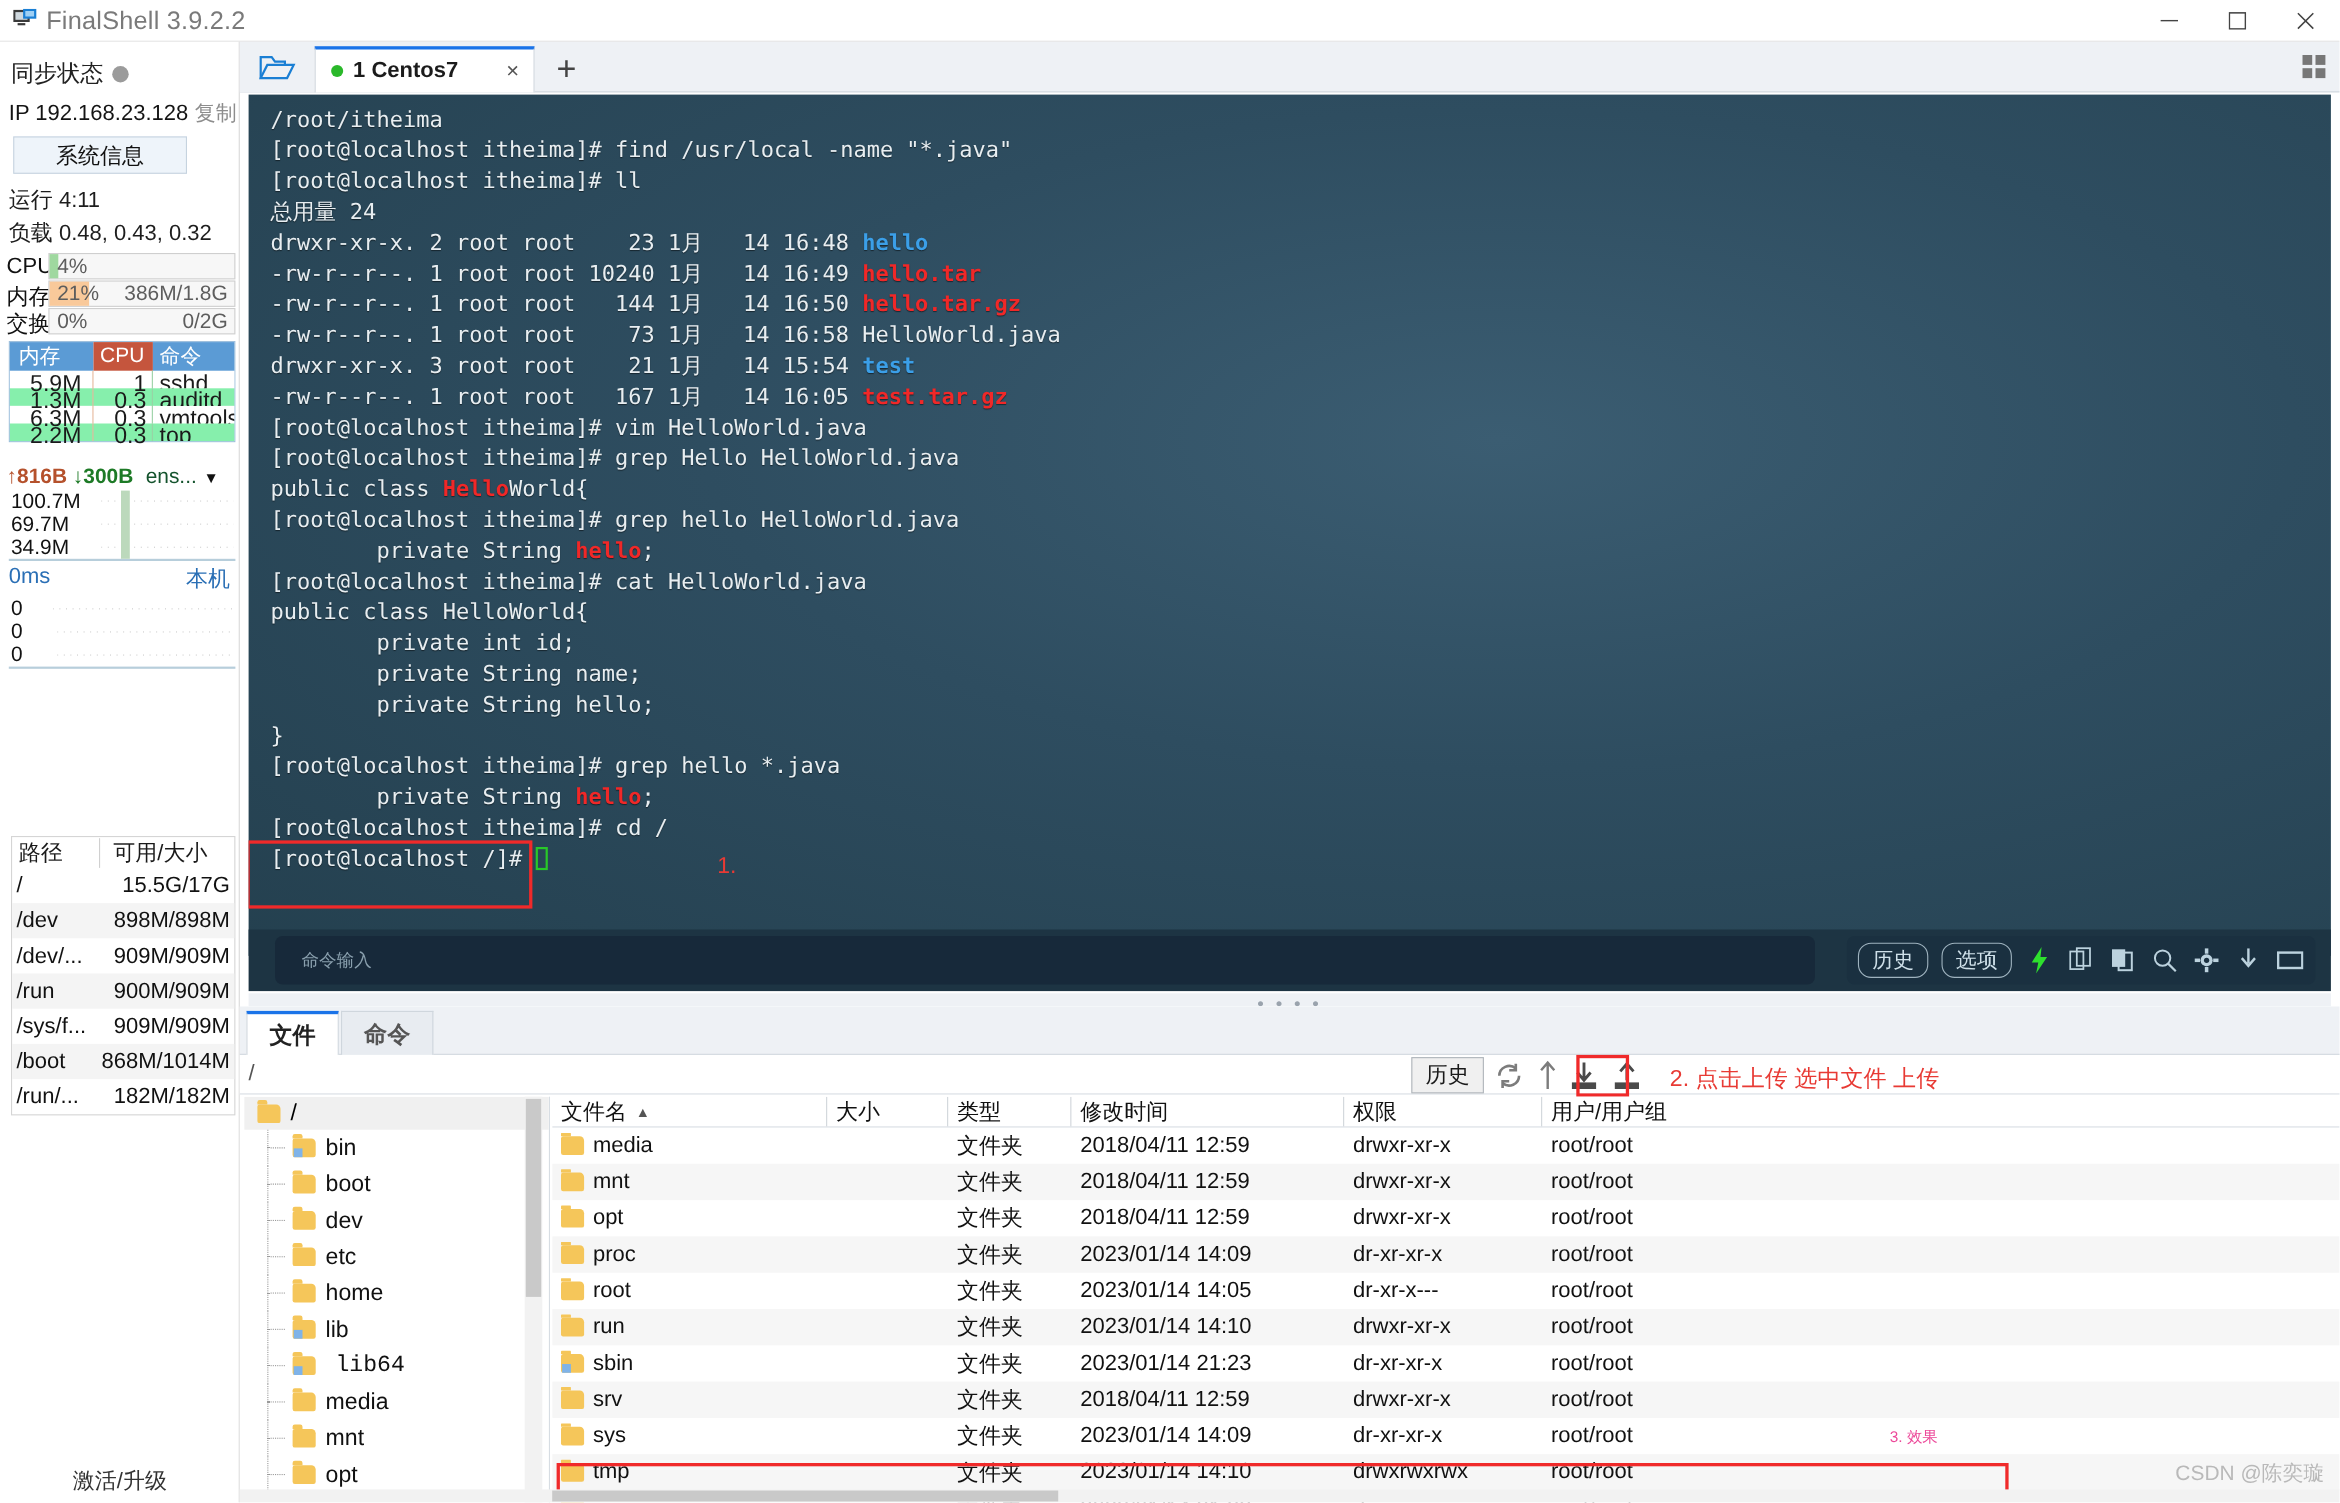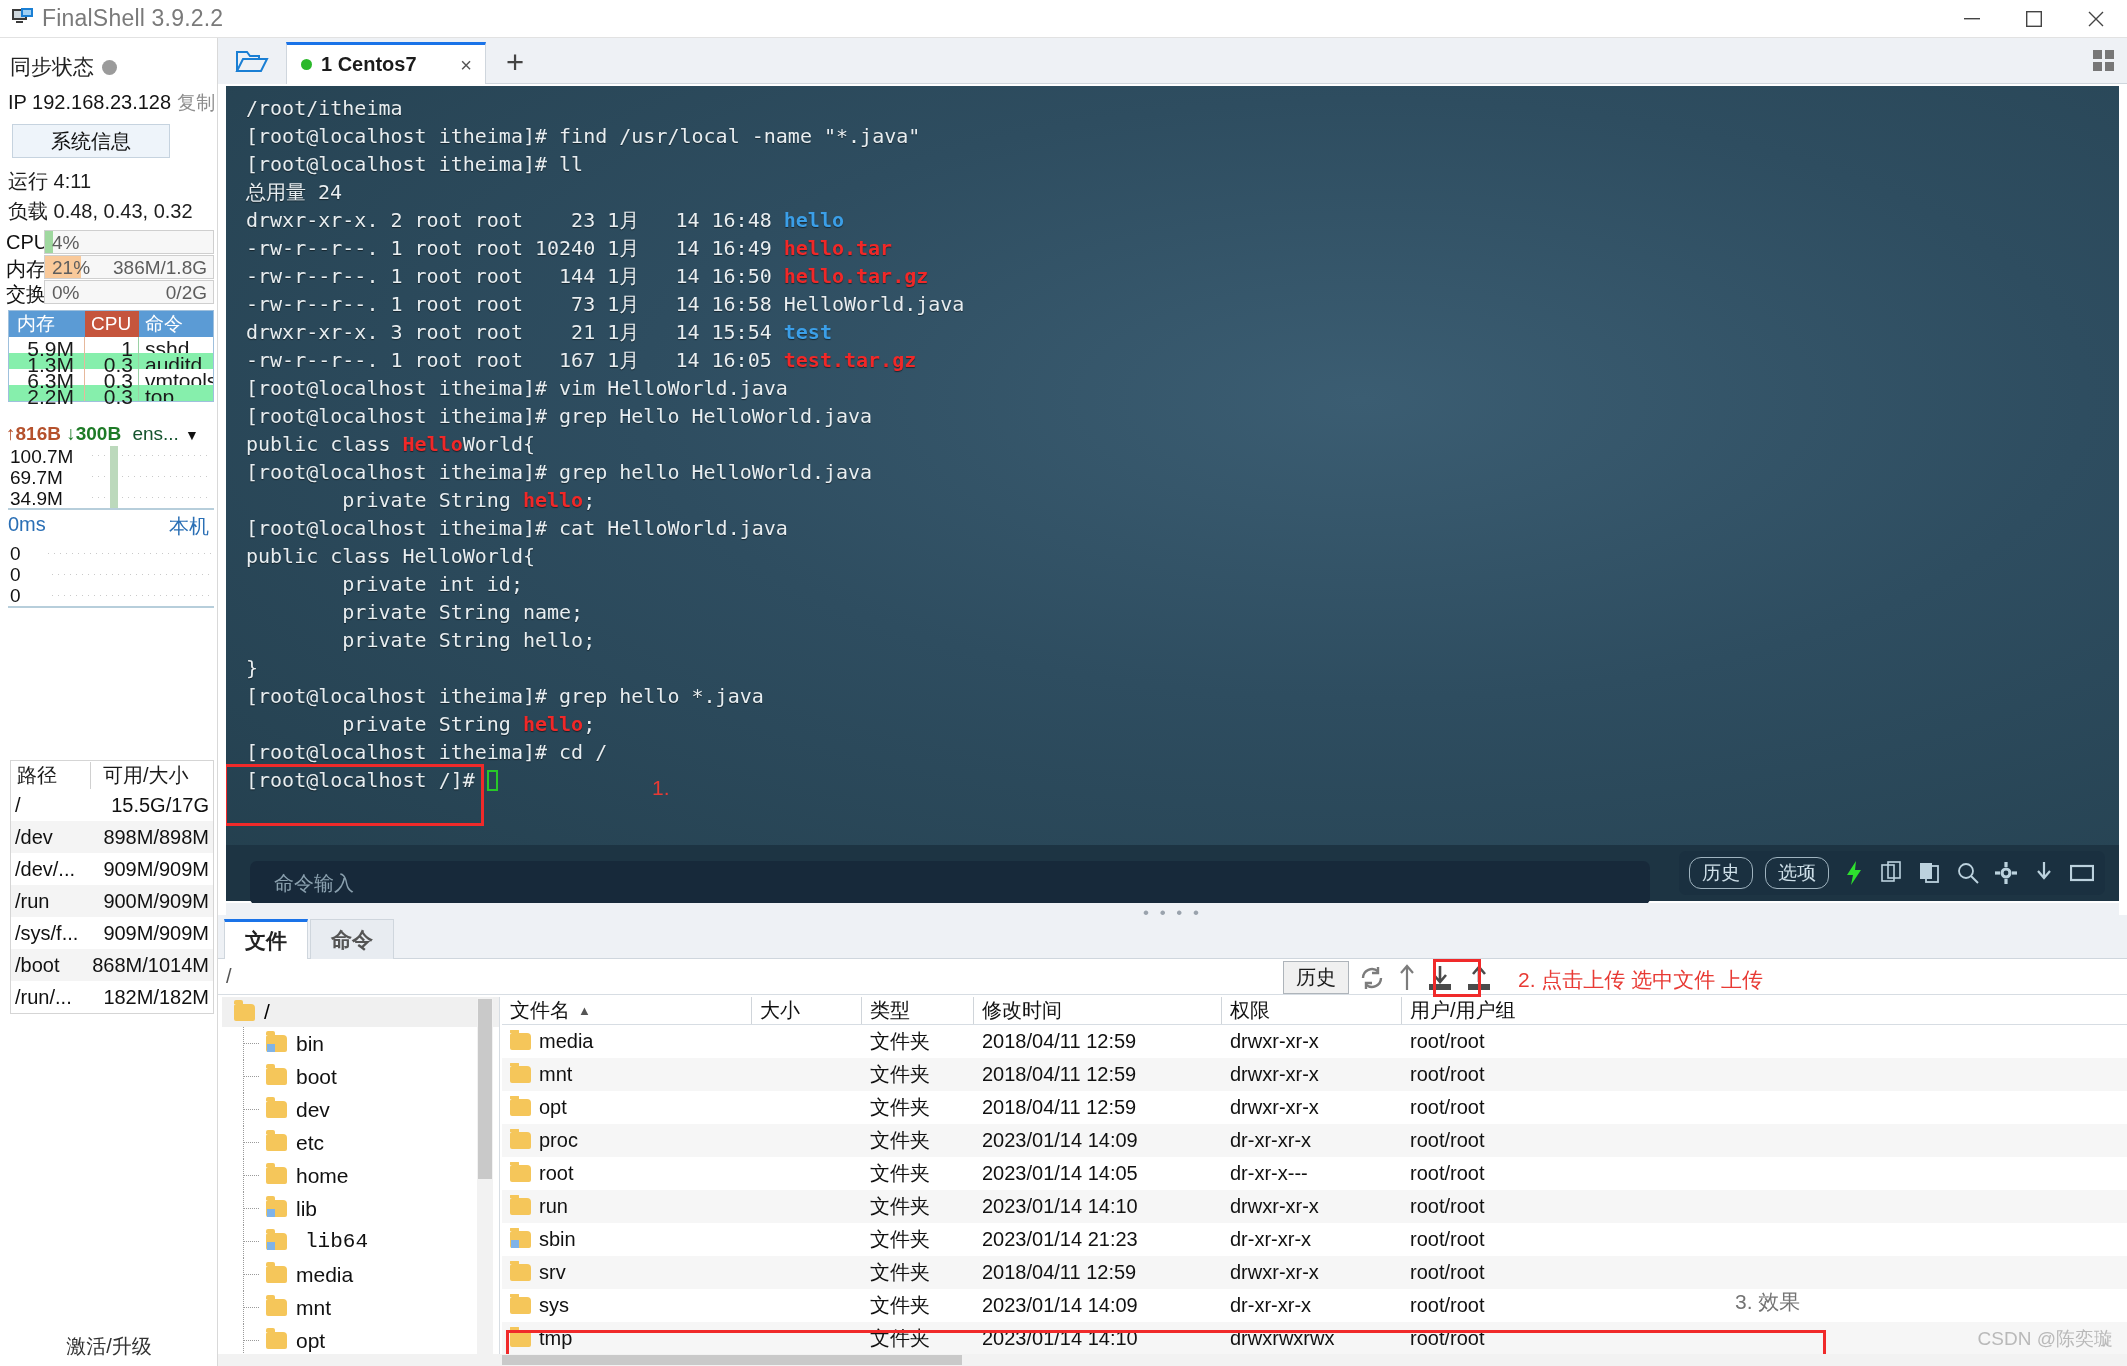--- a/index.html
+++ b/index.html
@@ -106,22 +106,22 @@
               white-space:pre; text-shadow:0 1px 1px rgba(0,0,0,.5); }
   .t-blue { color:#3b9fe8; font-weight:bold; }
   .t-red  { color:#f02828; font-weight:bold; }
   .redbox { position:absolute; border:3px solid #f02a2a; pointer-events:none; }
   .annot { position:absolute; color:#e83a34; font-size:21px; }
   .cursor { display:inline-block; width:11px; height:21px; border:2px solid #28c828;
             vertical-align:-4px; }
 
   .cmdbar { position:absolute; left:226px; top:845px; width:1893px; height:56px;
             background:#1d3443; }
-  .cmdinput { position:absolute; left:24px; top:16px; width:1400px; height:44px;
-              background:#17293a; border-radius:7px; color:#8aa0ae; font-size:20px;
+  .cmdinput { position:absolute; left:24px; top:6px; width:1400px; height:44px;
+              background:#17293a; border-radius:7px; color:#8aa0ae; font-size:16px;
               display:flex; align-items:center; padding-left:24px; }
   .cmdtools { position:absolute; right:14px; top:6px; height:44px; background:#1a3040;
               border-radius:7px; display:flex; align-items:center; padding:0 10px; gap:12px; }
   .pill { border:1px solid #9fb3bf; border-radius:12px; color:#cfe0e9; font-size:19px;
           padding:2px 12px; }
   .ticon { width:26px; height:26px; display:flex; align-items:center; justify-content:center; }
 
   .dragdots { position:absolute; left:226px; top:903px; width:1893px; height:12px;
               text-align:center; color:#9aa3ad; font-size:17px; letter-spacing:3px;
               background:#eef1f5; }
@@ -175,21 +175,21 @@
   .c-perm { width:180px; }
   .c-user { width:180px; }
   .folder { width:21px; height:17px; background:#f5c65a; border-radius:2px 4px 2px 2px;
             position:relative; flex:none; }
   .folder::before { content:""; position:absolute; left:0; top:-4px; width:9px; height:4px;
             background:#f5c65a; border-radius:2px 2px 0 0; }
   .folder.link::after { content:""; position:absolute; left:1px; bottom:0; width:8px; height:8px;
             background:#7fb3e8; }
   .selbox { position:absolute; left:288px; bottom:2px; width:1320px; height:34px;
             border:3px solid #f02a2a; pointer-events:none; }
-  .effect-note { position:absolute; left:1500px; bottom:50px; font-size:21px; color:#737373;margin-left:17px; }
+  .effect-note { position:absolute; left:1500px; bottom:50px; font-size:14px; color:#ec4899; }
   .csdn { position:absolute; right:14px; bottom:14px; font-size:19px; color:#b9b9b9; }
   .fscroll { position:absolute; right:0; bottom:0; width:1909px; height:12px; background:#f2f2f2; }
   .fscroll .th { position:absolute; left:284px; top:1px; width:460px; height:10px; background:#c9c9c9; }
 </style>
 </head>
 <body>
 
 <div class="app">
 
   <div class="titlebar">

